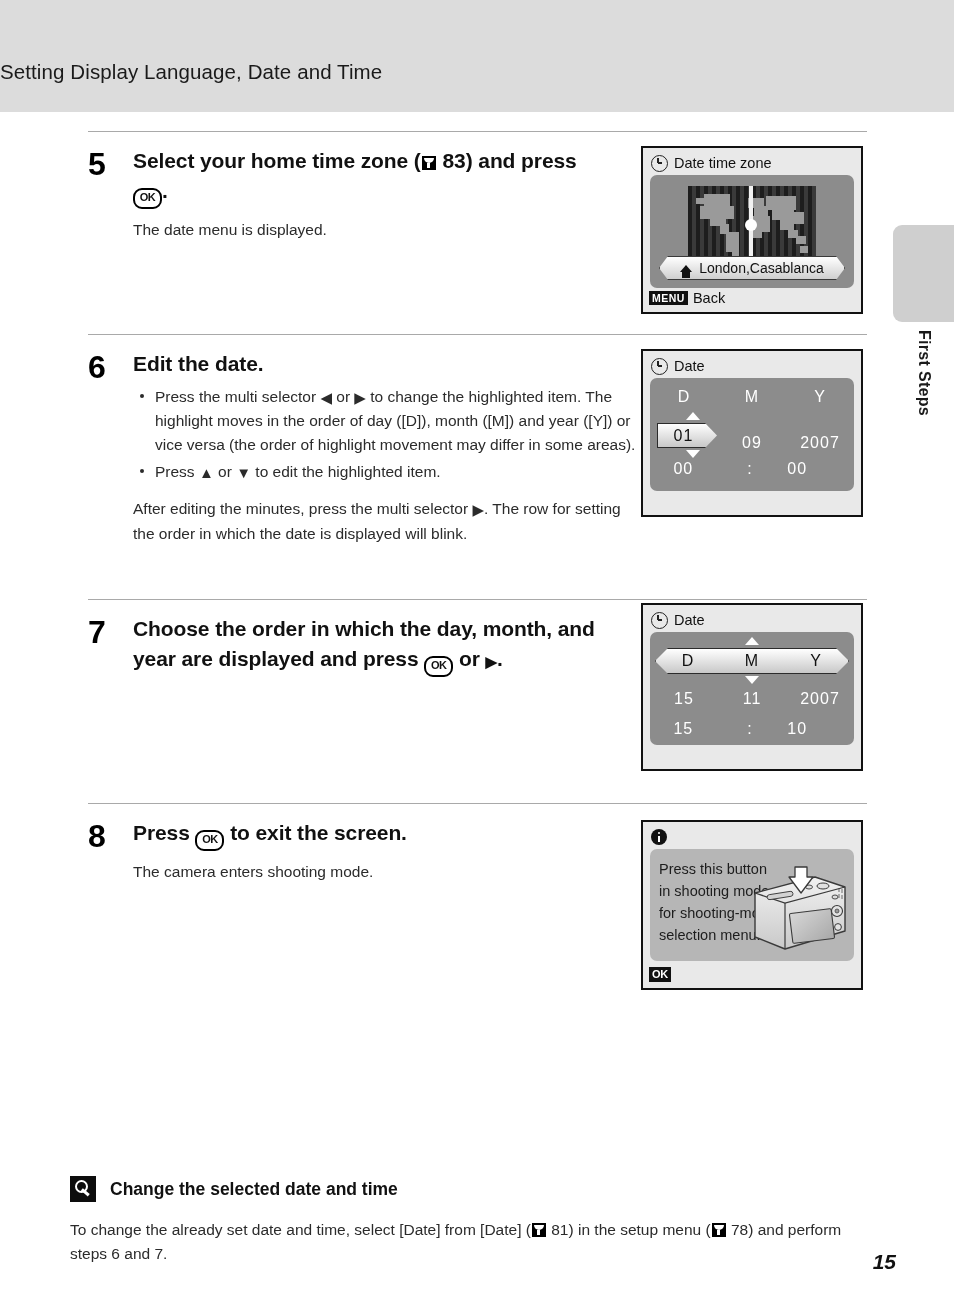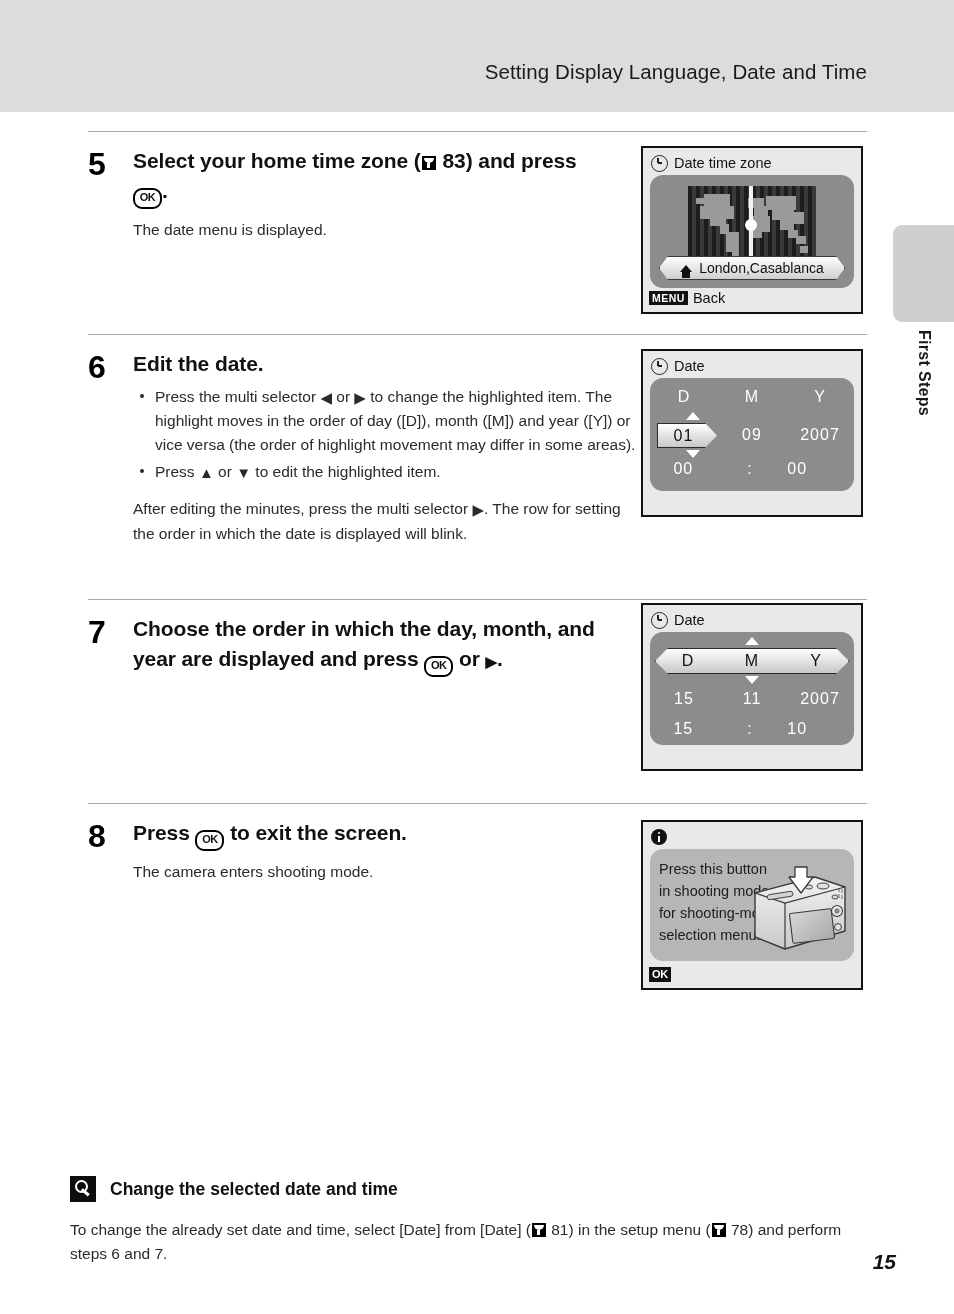--- a/index.html
+++ b/index.html
@@ -13,21 +13,20 @@
     -webkit-font-smoothing:antialiased;
   }
 
   
   .header-band{
     position:absolute; left:0; top:0; width:954px; height:112px;
     background:#dcdcdc;
   }
   .header-title{
     position:absolute; left:0; top:60px; width:867px;
-    text-align:right;
     font-size:20.5px; font-weight:400; letter-spacing:.1px;
     color:#1a1a1a;
   }
 
   
   .chapter-tab{
     position:absolute; left:893px; top:225px; width:61px; height:97px;
     background:#cfcfcf; border-radius:9px 0 0 9px;
   }
   .chapter-tab-label{
@@ -122,21 +121,21 @@
   .info-icon:before{
     content:""; position:absolute; left:6.6px; top:2.6px;
     width:2.6px; height:2.6px; background:#fff; border-radius:50%;
   }
   .info-icon:after{
     content:""; position:absolute; left:6.6px; top:6.6px;
     width:2.6px; height:6.5px; background:#fff;
   }
   .scr-panel{
     position:absolute; left:7px; right:7px; background:#8c8c8c;
-    border-radius:13px;
+    border-radius:7px;
   }
 
   
   .map-wrap{
     position:absolute; left:50%; transform:translateX(-50%); top:11px;
     width:128px; height:75px; background:#151515; overflow:hidden;
   }
   .map-stripes{
     position:absolute; inset:0;
     background:repeating-linear-gradient(to right,#1d1d1d 0 4px,#3a3a3a 4px 8px);
@@ -316,21 +315,21 @@
           <div class="dt-row" style="top:10px;">
             <div class="dt-cell">D</div>
             <div class="dt-cell">M</div>
             <div class="dt-cell">Y</div>
           </div>
           <div class="tri-up" style="left:36px; top:34px;"></div>
           <div class="hl-box" style="left:7px; top:45px; width:60px; height:23px; clip-path:polygon(0 0,48px 0,60px 50%,48px 100%,0 100%);">
             <span style="margin-right:9px;">01</span>
           </div>
           <div class="tri-dn" style="left:36px; top:72px;"></div>
-          <div class="dt-row" style="top:48px;">
+          <div class="dt-row" style="top:56px;">
             <div class="dt-cell"></div>
             <div class="dt-cell">09</div>
             <div class="dt-cell">2007</div>
           </div>
           <div class="dt-row" style="top:82px;">
             <div class="dt-cell">00</div>
             <div class="dt-cell">:</div>
             <div class="dt-cell" style="text-align:left; padding-left:4px;">00</div>
           </div>
         </div>

